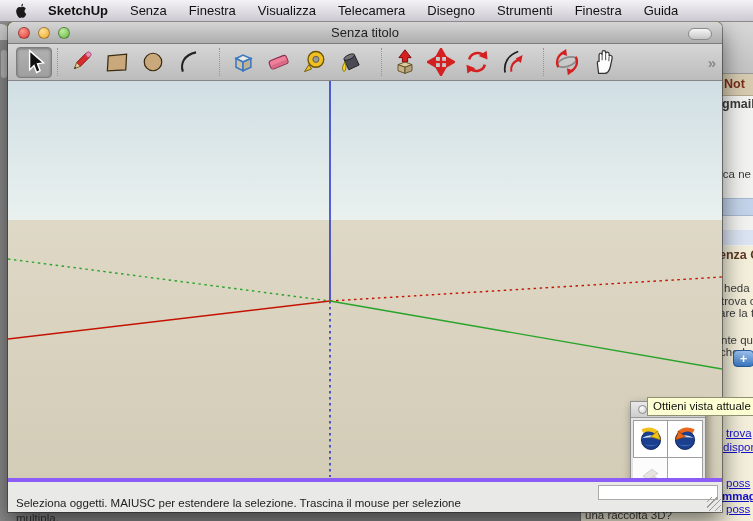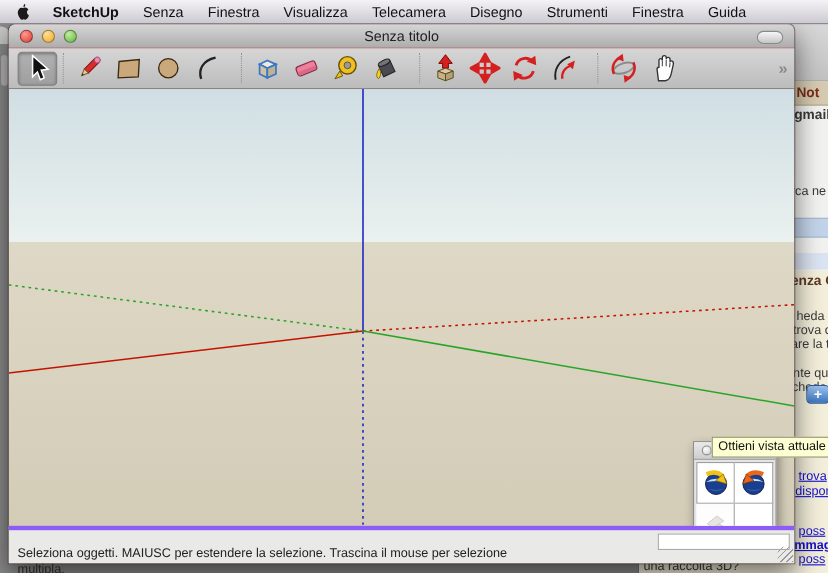--- a/index.html
+++ b/index.html
@@ -32,21 +32,21 @@
     background:linear-gradient(#9cc2ee,#3a76c0); border:1px solid #2a5a9a; border-radius:4px;
     color:#fff; font-weight:bold; font-size:13px; line-height:15px; text-align:center; cursor:pointer; }
 
   
   .left-corner { position:absolute; left:0; top:24px; width:9px; height:16px; background:#c9c9c9; border-top-right-radius:8px; z-index:2; }
   .left-pill { position:absolute; left:1px; top:50px; width:6px; height:28px; background:#b8b8b8; border-radius:3px; z-index:2; }
 
   
   .sk-window { position:absolute; left:8px; top:22px; width:714px; height:490px; z-index:10;
     border-radius:6px 6px 0 0; box-shadow:0 10px 24px rgba(0,0,0,.55), 0 0 0 1px rgba(60,60,60,.55);
-    background:#fca5a5; }
+    background:#fde047; }
   .titlebar { position:relative; height:22px; border-radius:6px 6px 0 0;
     background:linear-gradient(#d6d6d6,#adadad); border-bottom:1px solid #7c7c7c;
     display:flex; align-items:center; }
   .lights { position:absolute; left:10px; top:5px; display:flex; gap:8px; }
   .light { width:12px; height:12px; border-radius:50%; border:1px solid rgba(0,0,0,.35); cursor:pointer; }
   .light.red { background:radial-gradient(circle at 35% 30%, #ff9a90, #dd3b34); }
   .light.yellow { background:radial-gradient(circle at 35% 30%, #ffe09a, #f0a725); }
   .light.green { background:radial-gradient(circle at 35% 30%, #c2eda0, #62b53e); }
   .win-title { flex:1; text-align:center; font-size:13px; color:#222; }
   .toolbar-pill { position:absolute; right:10px; top:6px; width:24px; height:12px; border-radius:7px;

